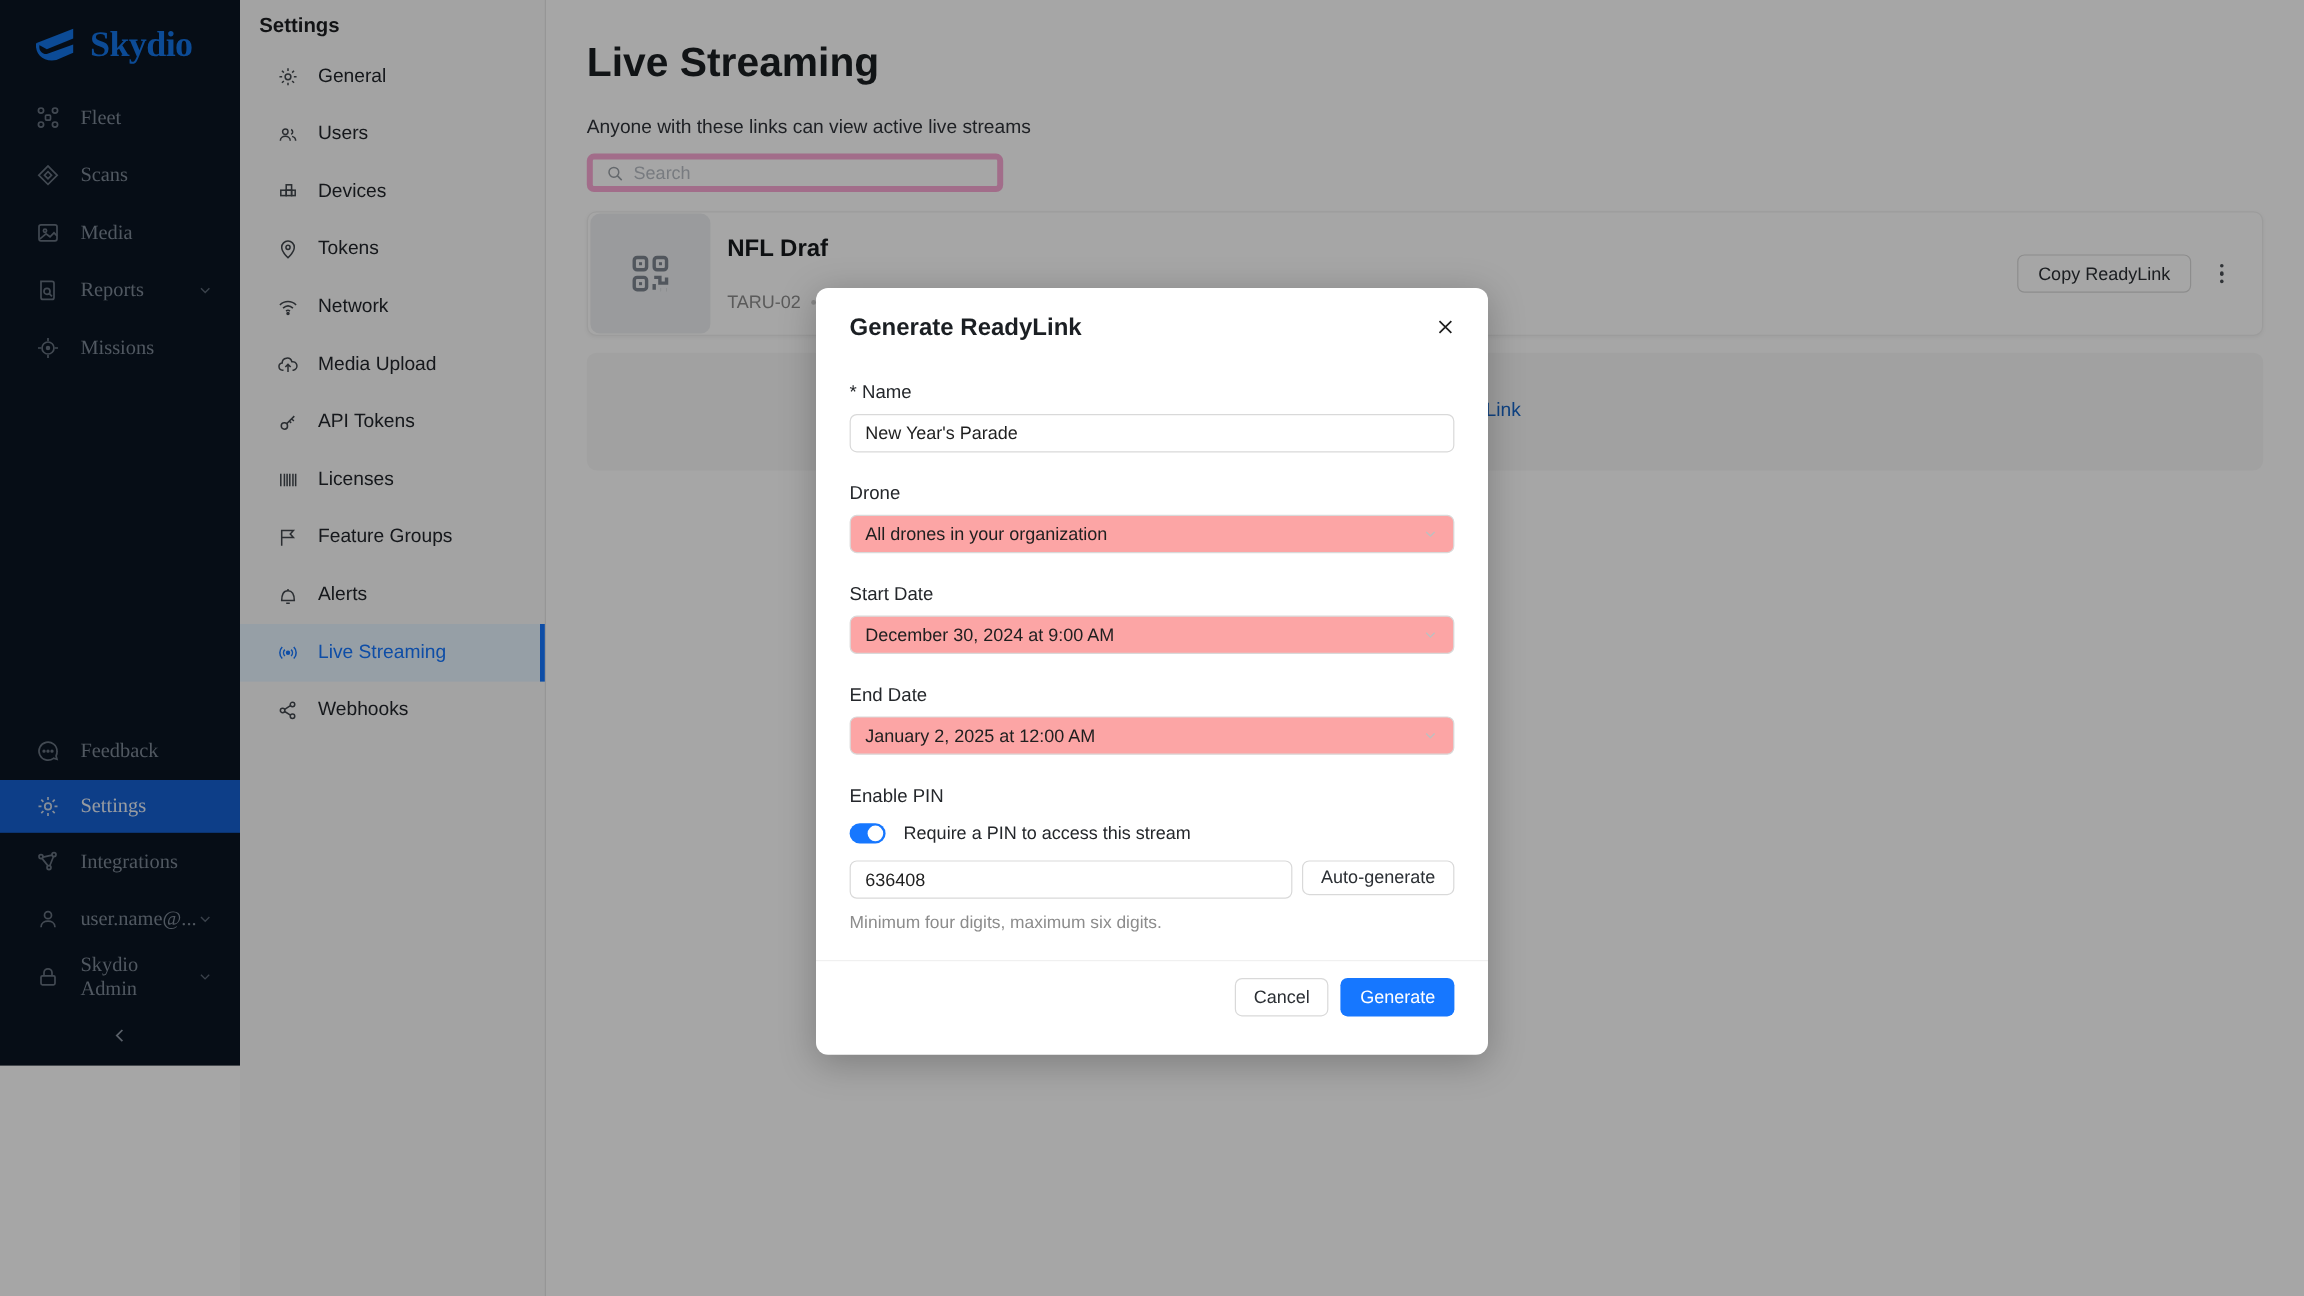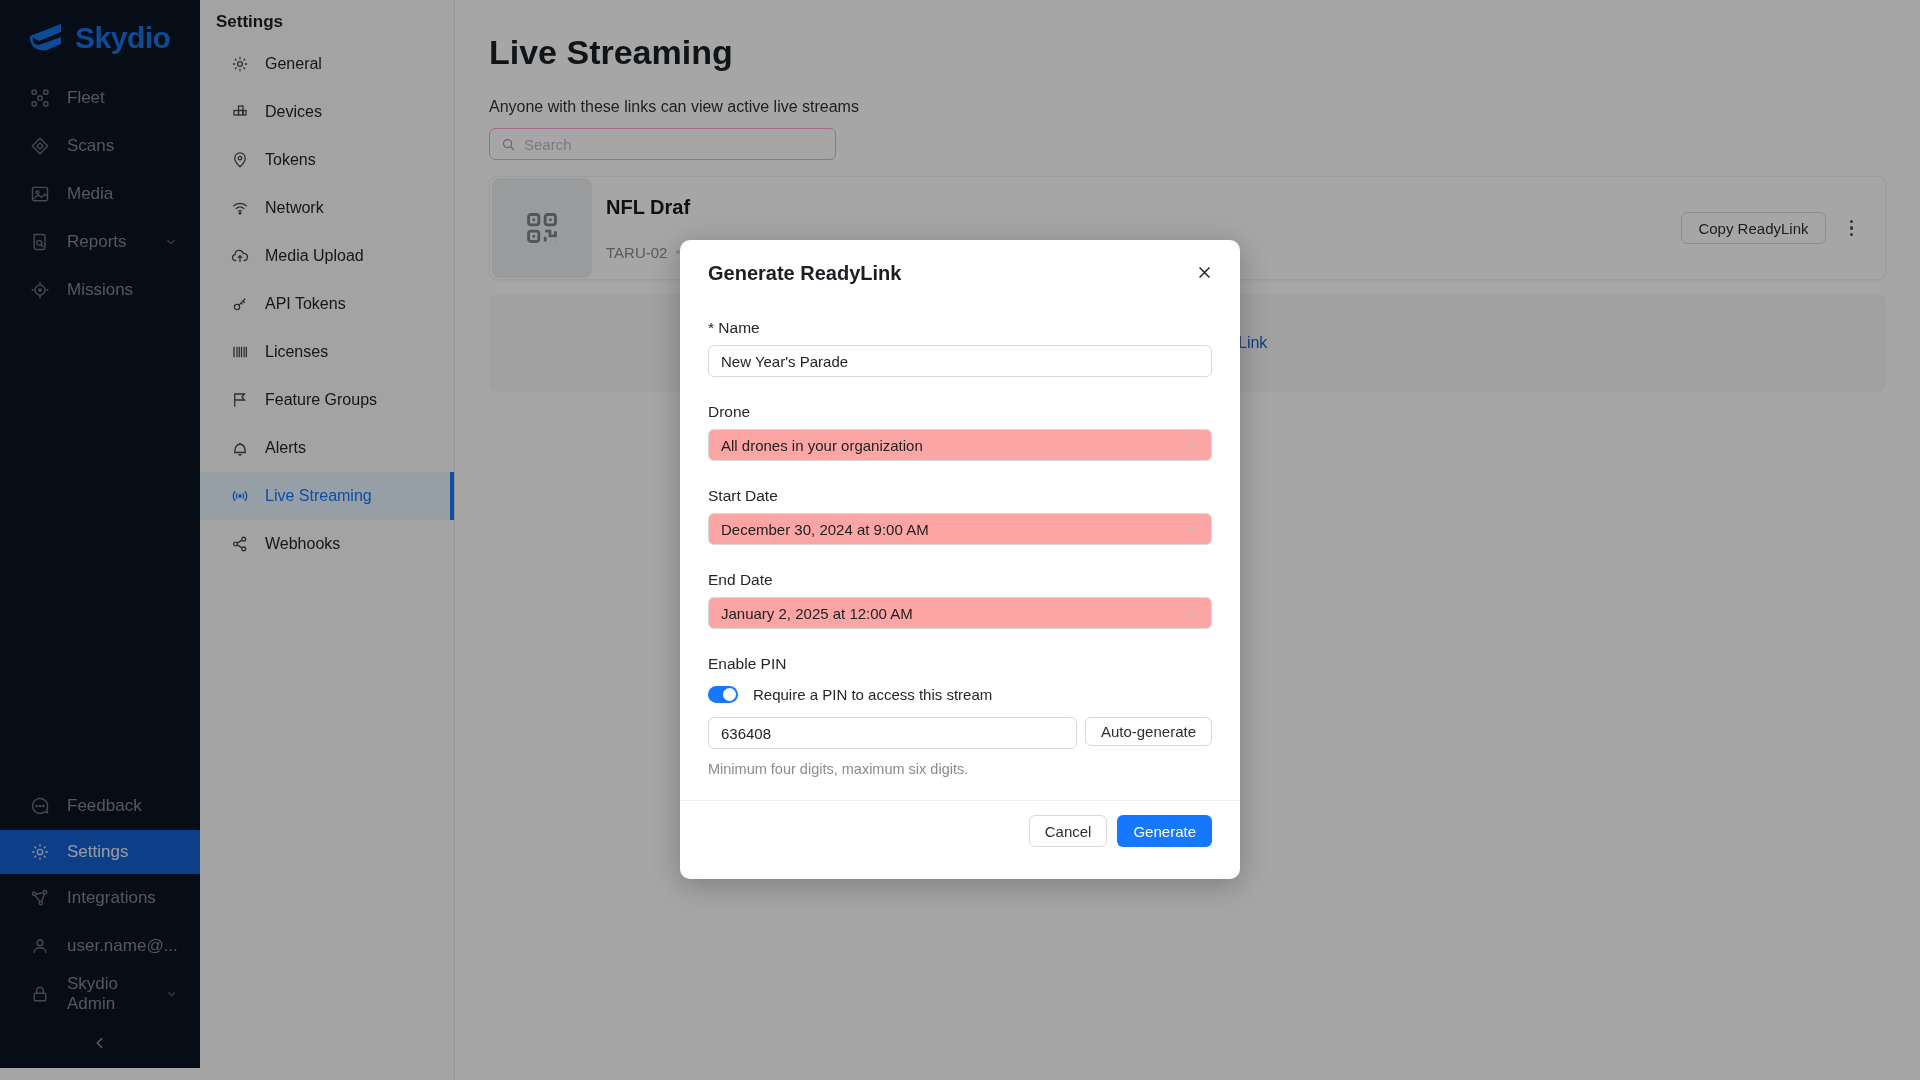--- a/index.html
+++ b/index.html
@@ -1,21 +1,21 @@
 <!DOCTYPE html>
 <html><head>
 <meta charset="utf-8">
 <style>
   * { margin:0; padding:0; box-sizing:border-box; }
   html,body { width:1920px; height:1080px; overflow:hidden; background:#fff;
               font-family:"Liberation Sans","DejaVu Sans",sans-serif; }
   .app { position:relative; width:1920px; height:1080px; display:flex; }
 
   
-  .sidebar { width:200px; height:1068px; background:#0a1522; display:flex; flex-direction:column; flex-shrink:0; }
+  .sidebar { width:200px; height:888px; background:#0a1522; display:flex; flex-direction:column; flex-shrink:0;font-family:Liberation Serif, serif; }
   .logo-row { display:flex; align-items:center; gap:10px; padding:16px 0 14px 27px; height:74px; }
   .logo-mark { width:38px; height:32px; }
   .logo-text { color:#1373e6; font-size:30px; font-weight:700; letter-spacing:-0.5px; }
   .nav-item { display:flex; align-items:center; height:48px; padding:0 22px 0 30px; color:#7c8795; font-size:17px; cursor:pointer; }
   .nav-item .ico { width:20px; height:20px; margin-right:17px; color:#66717f; flex-shrink:0; }
   .nav-item .chev { margin-left:auto; width:14px; height:14px; color:#5a6574; }
   .nav-bottom { margin-top:auto; padding-bottom:0; }
   .nav-item.active-blue { background:#1460d2; color:#e8eef7; height:44px; }
   .nav-item.active-blue .ico { color:#cdd9ea; }
   .collapse-row { height:50px; display:flex; align-items:center; justify-content:center; color:#8a94a2; cursor:pointer; }
@@ -30,21 +30,21 @@
   .subnav-item.selected .ico { color:#1677ff; }
   .subnav-item.selected::after { content:""; position:absolute; right:0; top:0; width:4px; height:100%; background:#1677ff; }
 
   
   .main { flex:1; background:#fff; position:relative; }
   .page-title { font-size:34px; font-weight:700; color:#1b1f23; margin:30px 34px 0 34px; line-height:44px; }
   .tabs { display:flex; gap:38px; margin:36px 30px 0 37px; border-bottom:1px solid #e9e9e9; }
   .tab { font-size:17px; font-weight:600; color:#1f1f1f; padding:0 4px 13px 4px; cursor:pointer; }
   .tab.active { color:#1677ff; border-bottom:3px solid #1677ff; margin-bottom:-1px; }
   .page-desc { font-size:16px; color:#30343a; margin:24px 0 0 34px; }
-  .search-box { display:flex; align-items:center; width:347px; height:32px; border:1px solid #f9a8d4; border-radius:6px; background:#fff; margin:12px 0 0 34px; padding:0 11px; gap:8px; }
+  .search-box { display:flex; align-items:center; width:347px; height:32px; border:5px solid #f9a8d4; border-radius:6px; background:#fff; margin:12px 0 0 34px; padding:0 11px; gap:8px; }
   .search-box .ico { width:15px; height:15px; color:#9aa0a6; flex-shrink:0; }
   .search-box input { border:none; outline:none; flex:1; font-size:15px; color:#1f1f1f; background:transparent; font-family:inherit; }
   .search-box input::placeholder { color:#b9bec5; }
 
   .stream-row { display:flex; align-items:center; margin:16px 34px 0 34px; height:104px; background:#fff; border:1px solid #f0f0f0; border-radius:8px; padding:2px; box-shadow:0 1px 3px rgba(0,0,0,0.04); }
   .thumb { width:100px; height:100px; background:#edeff1; border-radius:8px; display:flex; align-items:center; justify-content:center; color:#7d8априятe; color:#7d858f; flex-shrink:0; }
   .thumb svg { width:38px; height:38px; }
   .row-text { margin-left:14px; }
   .row-title { font-size:20px; font-weight:700; color:#16191d; }
   .row-sub { display:flex; align-items:center; gap:9px; margin-top:25px; font-size:15px; color:#8c8c8c; }
@@ -201,20 +201,28 @@
 
     <div class="subnav-item">
       <svg class="ico" viewBox="0 0 24 24" fill="none" stroke="currentColor" stroke-width="1.7">
           <circle cx="12" cy="12" r="3.2"></circle>
           <path d="M12 2.5 v3 M12 18.5 v3 M2.5 12 h3 M18.5 12 h3 M5.3 5.3 l2.1 2.1 M16.6 16.6 l2.1 2.1 M18.7 5.3 l-2.1 2.1 M7.4 16.6 l-2.1 2.1"></path>
         </svg>
       <span>General</span>
     </div>
     <div class="subnav-item">
       <svg class="ico" viewBox="0 0 24 24" fill="none" stroke="currentColor" stroke-width="1.7">
+          <circle cx="9" cy="9" r="3"></circle>
+          <path d="M3.5 19 C3.5 15.5 6.5 14 9 14 C11.5 14 14.5 15.5 14.5 19"></path>
+          <path d="M15.5 6.5 a3 3 0 0 1 0 5.4 M16.5 14.2 C18.8 14.8 20.5 16.3 20.5 19"></path>
+        </svg>
+      <span>Users</span>
+    </div>
+    <div class="subnav-item">
+      <svg class="ico" viewBox="0 0 24 24" fill="none" stroke="currentColor" stroke-width="1.7">
           <rect x="4" y="10" width="6" height="6"></rect>
           <rect x="10" y="10" width="6" height="6"></rect>
           <rect x="10" y="4" width="6" height="6"></rect>
           <rect x="16" y="10" width="4" height="6"></rect>
         </svg>
       <span>Devices</span>
     </div>
     <div class="subnav-item">
       <svg class="ico" viewBox="0 0 24 24" fill="none" stroke="currentColor" stroke-width="1.7">
           <path d="M12 21 C12 21 5 14.5 5 9.5 A7 7 0 0 1 19 9.5 C19 14.5 12 21 12 21 Z"></path>

